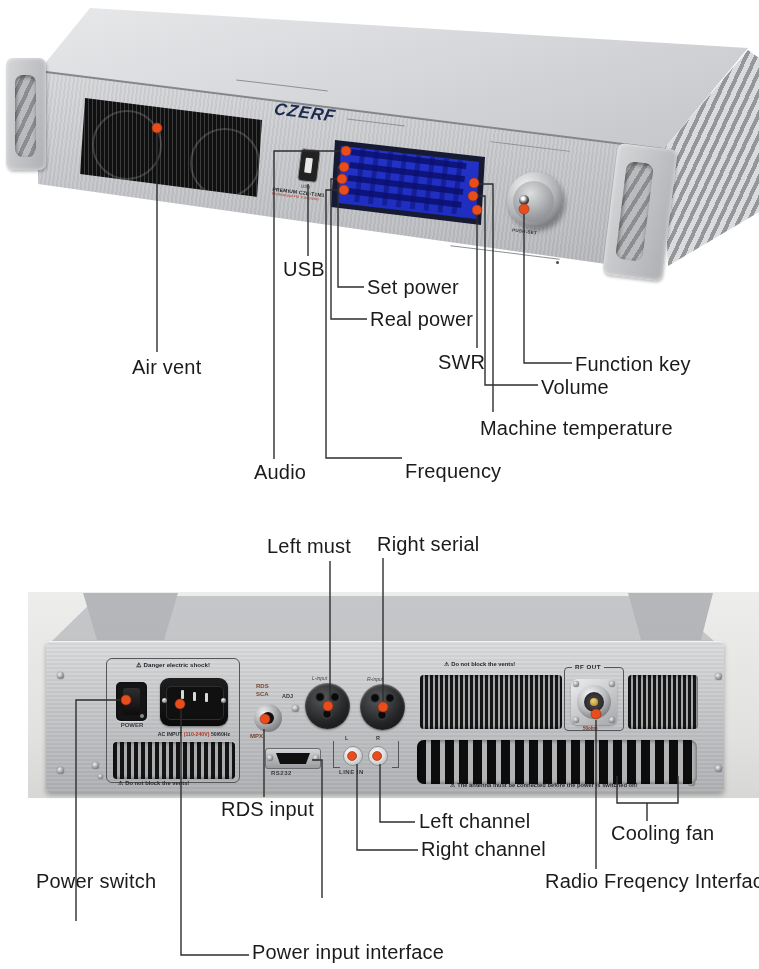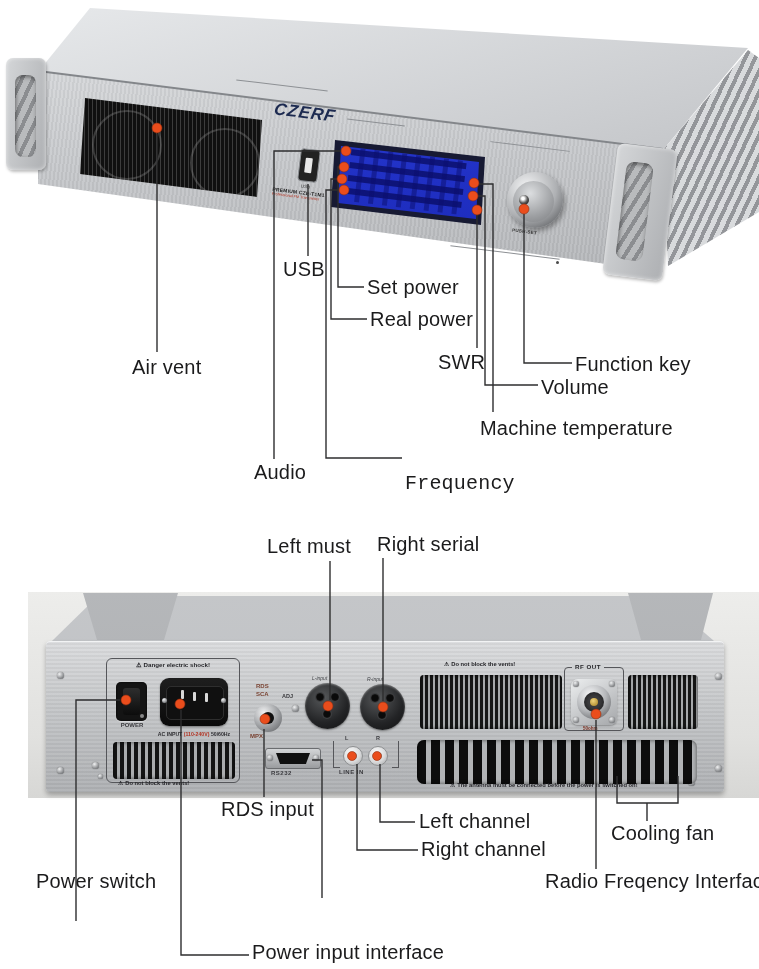--- a/index.html
+++ b/index.html
@@ -373,21 +373,21 @@
   </svg>
 
   <div class="cl" style="left:132px;top:356px;">Air vent</div>
   <div class="cl" style="left:283px;top:258px;">USB</div>
   <div class="cl" style="left:367px;top:276px;">Set power</div>
   <div class="cl" style="left:370px;top:308px;">Real power</div>
   <div class="cl" style="left:438px;top:351px;">SWR</div>
   <div class="cl" style="left:575px;top:353px;">Function key</div>
   <div class="cl" style="left:541px;top:376px;">Volume</div>
   <div class="cl" style="left:480px;top:417px;">Machine temperature</div>
-  <div class="cl" style="left:405px;top:472px;font-family:Liberation Mono, monospace;">Frequency</div>
+  <div class="cl" style="left:405px;top:460px;">Frequency</div>
   <div class="cl" style="left:254px;top:461px;">Audio</div>
 
   <div class="cl" style="left:267px;top:535px;">Left must</div>
   <div class="cl" style="left:377px;top:533px;">Right serial</div>
   <div class="cl" style="left:221px;top:798px;">RDS input</div>
   <div class="cl" style="left:419px;top:810px;">Left channel</div>
   <div class="cl" style="left:421px;top:838px;">Right channel</div>
   <div class="cl" style="left:611px;top:822px;">Cooling fan</div>
   <div class="cl" style="left:545px;top:870px;">Radio Freqency Interface</div>
   <div class="cl" style="left:36px;top:870px;">Power switch</div>

